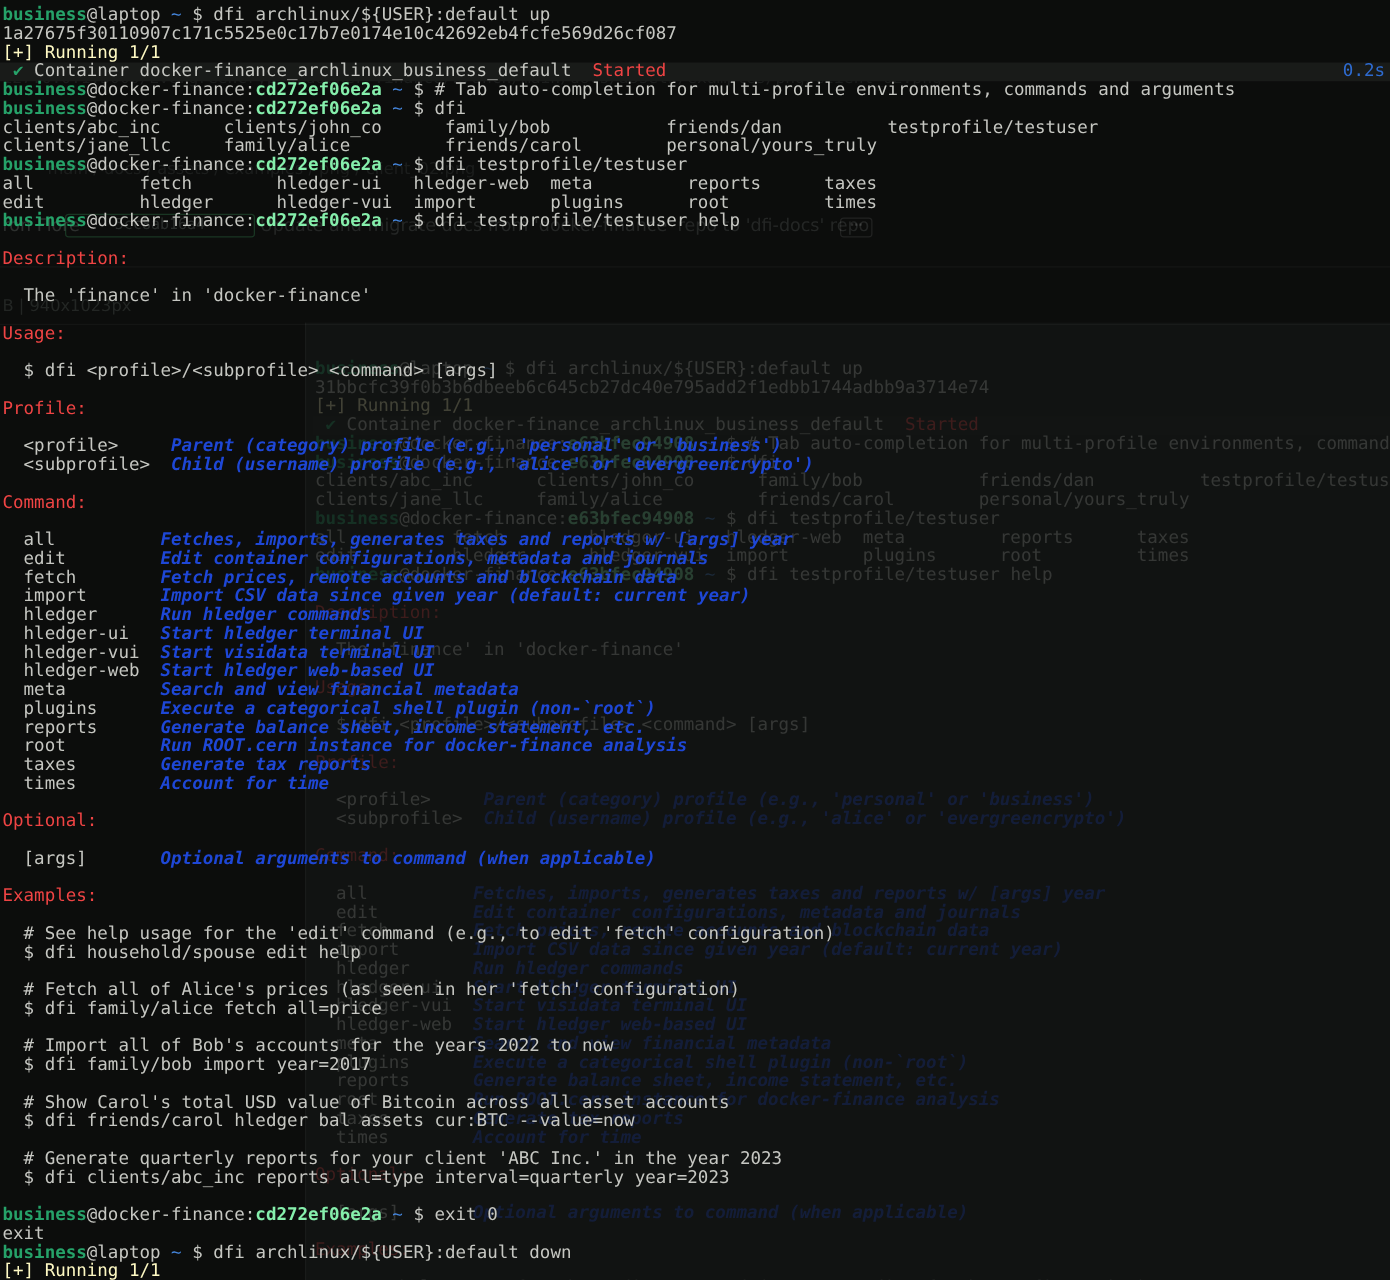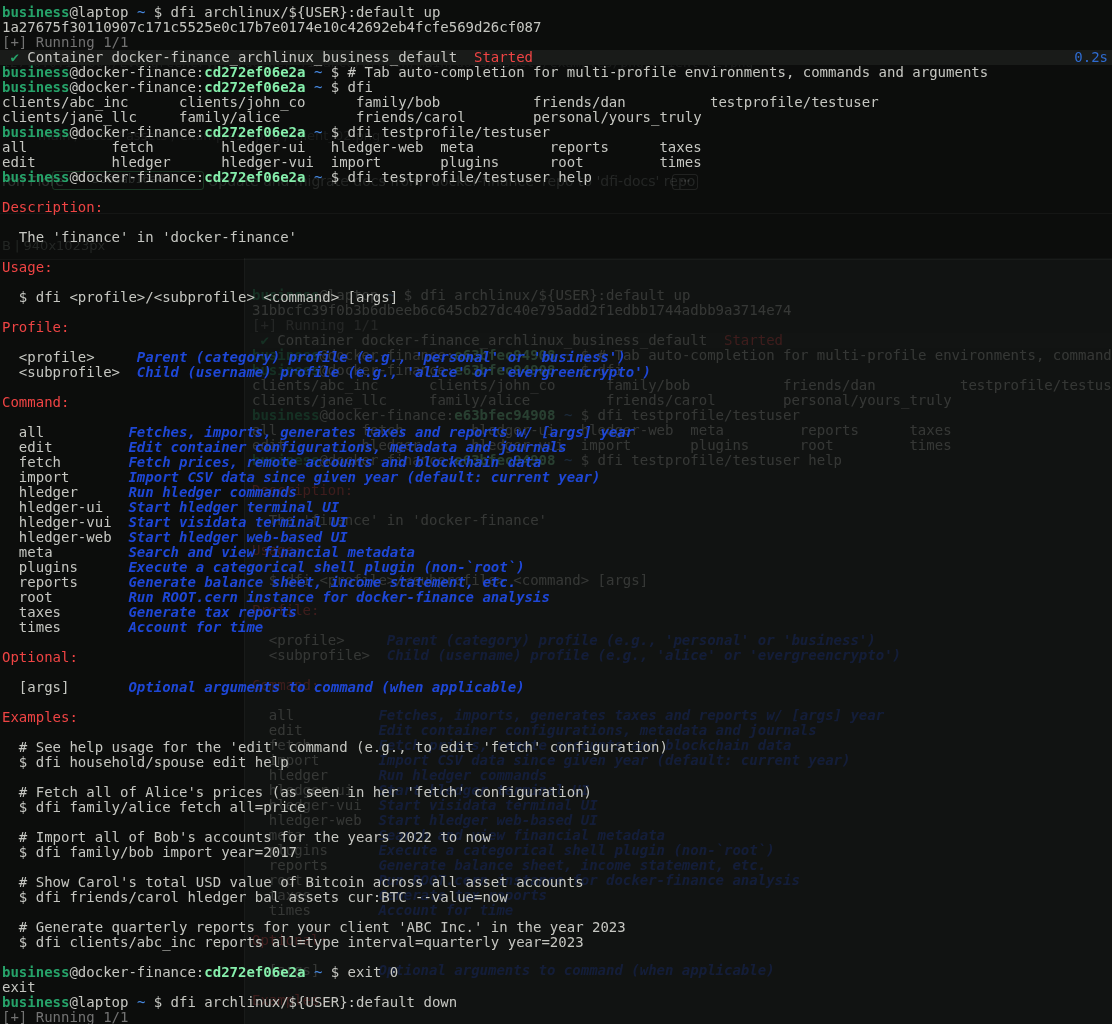--- a/index.html
+++ b/index.html
@@ -16,21 +16,21 @@
   .tline{
     height:15px;line-height:15px;font-size:14px;white-space:pre;
     position:relative;padding-left:2px;
   }
   .compose-line{background:#191b19;}
   .seg-g{color:#26a269;font-weight:bold;}       
   .seg-h{color:#ef4444;}                        
   .seg-f{color:#c6c7c2;}                        
   .seg-w{color:#86efac;font-weight:bold;}       
   .seg-t{color:#4688e0;}                        
-  .seg-b{color:#737373;}                        
+  .seg-b{color:#fef9c3;}                        
   .seg-d{color:#1e47d6;font-style:italic;font-weight:bold;} 
   .seg-r{position:absolute;right:4px;top:0;color:#2e6bd0;}  
 
   
   #ghost-chrome{position:absolute;inset:0;z-index:1;pointer-events:none;font-family:"DejaVu Sans",sans-serif;}
   .gc-url{position:absolute;top:55px;left:2px;font:13px "DejaVu Sans Mono",monospace;color:rgba(170,180,175,0.10);white-space:pre;}
   .gc-crumb{position:absolute;top:128px;left:38px;font:13px "DejaVu Sans",sans-serif;color:rgba(170,180,175,0.10);white-space:pre;}
   .gc-commit{position:absolute;top:172px;left:2px;height:18px;right:0;}
   .gc-author{position:absolute;left:0;top:1px;font-weight:normal;font-size:14px;color:rgba(215,225,220,0.17);}
   .gc-chip{position:absolute;left:50px;top:-1px;width:152px;height:19px;border:1px solid rgba(74,200,120,0.22);

